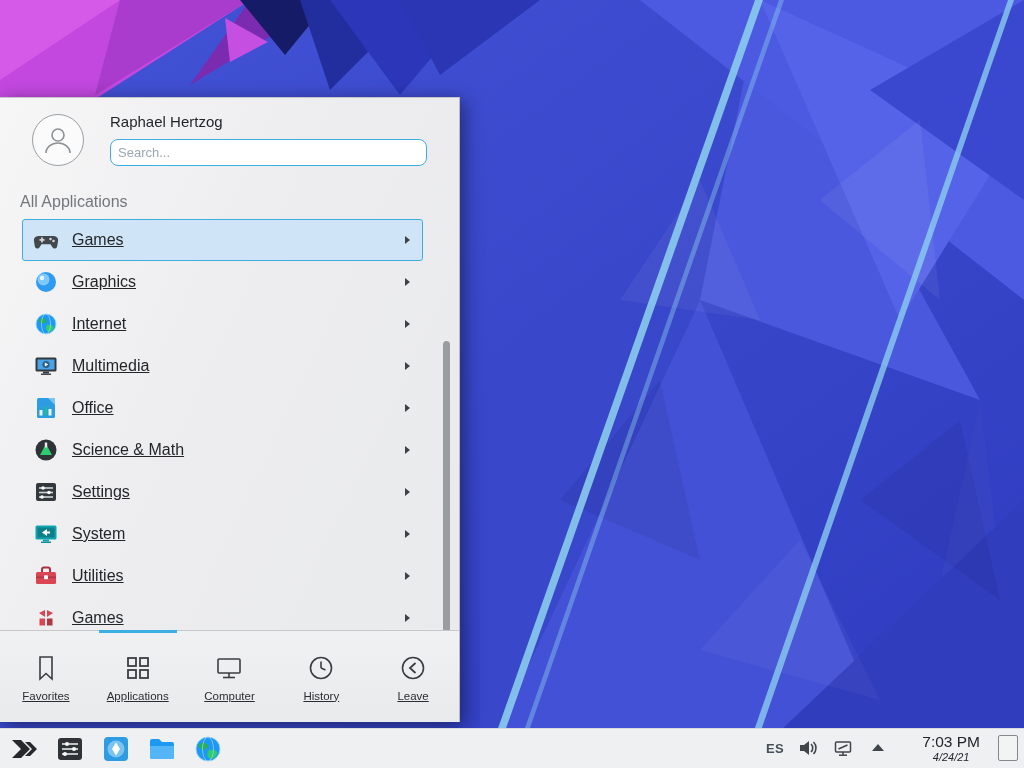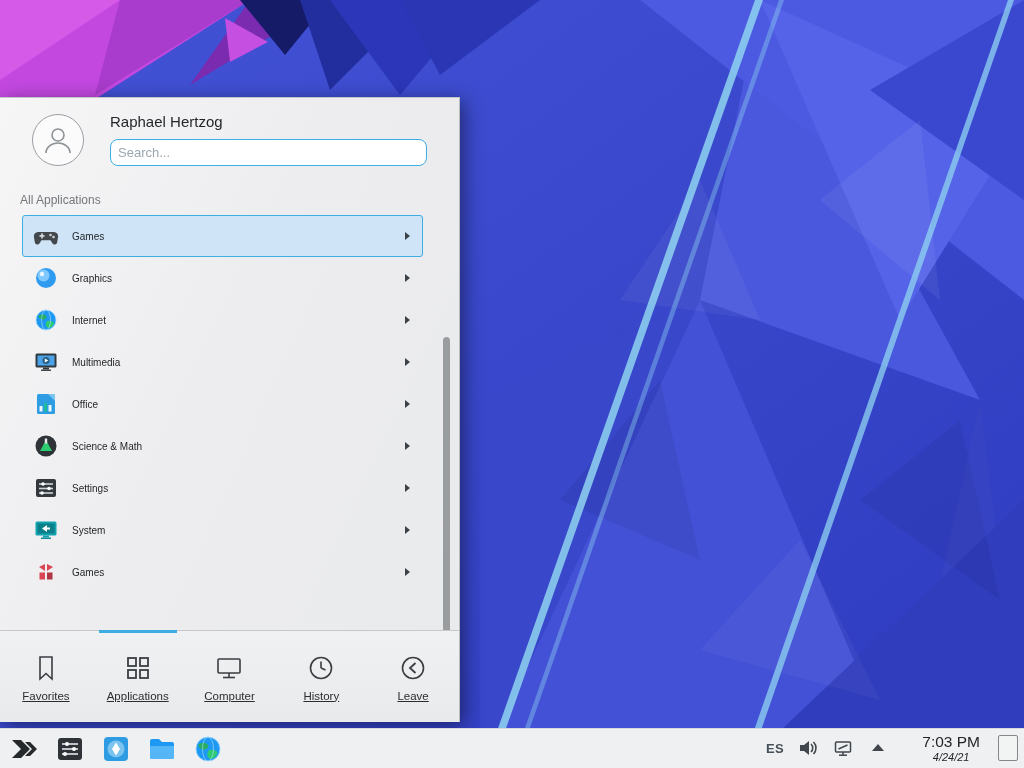--- a/index.html
+++ b/index.html
@@ -34,28 +34,28 @@
   .lc-header { display:flex; align-items:center; gap:26px; padding:15px 32px 12px 32px; }
   .avatar { width:52px; height:52px; border-radius:50%; background:#fbfbfc; border:1px solid #9aa0a4;
             display:flex; align-items:center; justify-content:center; flex:none; }
   .lc-head-right { flex:1; }
   .user-name { font-size:15px; color:#1f2326; margin-bottom:9px; }
   .search-input { width:100%; height:27px; border:1px solid #3daee2; border-radius:8px; background:#ffffff;
                   font-size:13px; padding:0 7px; color:#232629; outline:none;
                   font-family:"Liberation Sans",sans-serif; }
   .search-input::placeholder { color:#9aa7b1; }
 
-  .section-label { font-size:12px; color:#73777b; padding:15px 0 4px 20px; }
+  .section-label { font-size:16px; color:#73777b; padding:15px 0 4px 20px; }
 
   .app-list { flex:1; overflow:hidden; padding:4px 36px 0 22px; position:relative; }
   .row { height:42px; display:flex; align-items:center; gap:13px; padding:0 12px 0 9px;
          border:1px solid transparent; border-radius:3px; cursor:pointer; }
   .row.selected { background:#cfe5f7; border-color:#3daee2; }
   .ric { width:27px; height:27px; flex:none; display:flex; align-items:center; justify-content:center; }
-  .rlabel { flex:1; font-size:10px; color:#232629; }
+  .rlabel { flex:1; font-size:16px; color:#232629;text-decoration:underline; }
   .arrow { width:0; height:0; border-left:5px solid #3c4248; border-top:4px solid transparent;
            border-bottom:4px solid transparent; }
 
   .scrollbar { position:absolute; right:9px; top:126px; width:7px; height:374px; border-radius:4px;
                background:#9a9da0; cursor:grab; }
 
   .lc-footer { height:92px; border-top:1px solid #c6c8ca; display:flex;
                background:linear-gradient(#f0f1f2,#e9eaeb); }
   .tab { flex:1; display:flex; flex-direction:column; align-items:center; justify-content:center;
          gap:6px; position:relative; cursor:pointer; }
@@ -231,20 +231,32 @@
           <rect x="4.5" y="6.5" width="17" height="10" fill="#0b7f8a"></rect>
           <polygon points="9,11.5 14,8 14,10.5 17,10.5 17,12.5 14,12.5 14,15" fill="#ffffff"></polygon>
           <rect x="10" y="18.5" width="6" height="2" fill="#12a3b0"></rect>
           <rect x="8" y="20.5" width="10" height="1.5" fill="#0f8d99"></rect>
         </svg>
       </span>
       <span class="rlabel">System</span>
       <span class="arrow"></span>
     </div>
 
+    <div class="row">
+      <span class="ric">
+        <svg width="26" height="26" viewBox="0 0 26 26">
+          <path d="M9 9 v-2.5 a2 2 0 0 1 2 -2 h4 a2 2 0 0 1 2 2 V9" fill="none" stroke="#a8333f" stroke-width="2"></path>
+          <rect x="3" y="9" width="20" height="12" rx="1.5" fill="#da4453"></rect>
+          <rect x="3" y="13.5" width="20" height="1.6" fill="#b03644"></rect>
+          <rect x="11" y="12.2" width="4" height="4" rx="0.8" fill="#f4f5f6"></rect>
+        </svg>
+      </span>
+      <span class="rlabel">Utilities</span>
+      <span class="arrow"></span>
+    </div>
 
     <div class="row">
       <span class="ric">
         <svg width="26" height="26" viewBox="0 0 26 26">
           <polygon points="6,8 12,5 12,12" fill="#da4453"></polygon>
           <polygon points="20,8 14,5 14,12" fill="#da4453"></polygon>
           <rect x="6.5" y="13.5" width="5.5" height="7" fill="#da4453"></rect>
           <rect x="14" y="13.5" width="5.5" height="7" fill="#b03644"></rect>
         </svg>
       </span>

